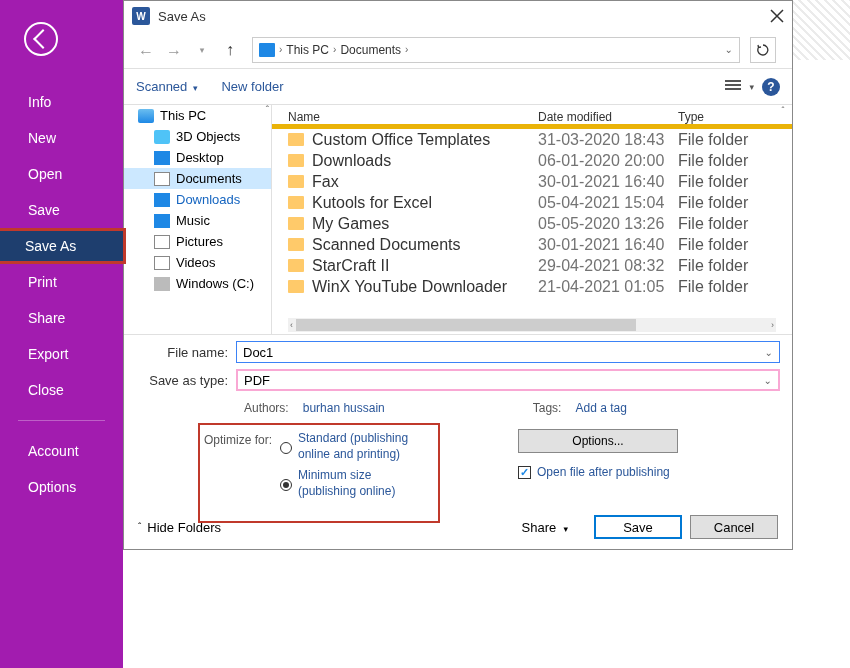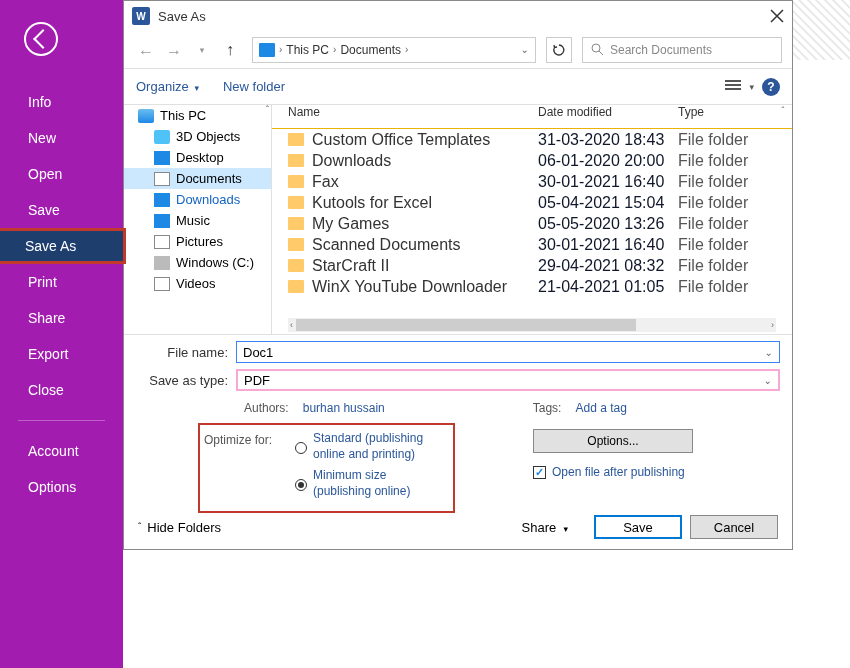--- a/index.html
+++ b/index.html
@@ -32,44 +32,44 @@
 .explorer { display: flex; height: 230px; border-bottom: 1px solid #e0e0e0; }
 .tree { width: 148px; border-right: 1px solid #e0e0e0; overflow: hidden; font-size: 13px; position: relative; }
 .tree-item { padding: 3px 0 3px 14px; display: flex; align-items: center; gap: 6px; cursor: pointer; white-space: nowrap; }
 .tree-item.sel { background: #cce8ff; }
 .tree-item.sub { padding-left: 30px; }
 .t-icon { width: 16px; height: 14px; flex-shrink: 0; }
 .t-pc { background: linear-gradient(#6bbef0,#1e88e5); border-radius: 2px; }
 .t-generic { background: #fff; border: 1px solid #888; }
 .scroll-up { position: absolute; right: 2px; top: 0; font-size: 10px; color: #666; }
 .filelist { flex: 1; position: relative; overflow: hidden; }
-.fl-header { display: flex; height: 24px; align-items: flex-start; font-size: 12px; color: #333; border-bottom: 1px solid #eab308; padding-left: 16px; }
+.fl-header { display: flex; height: 24px; align-items: flex-end; font-size: 12px; color: #333; border-bottom: 5px solid #eab308; padding-left: 16px; }
 .fl-col-name { width: 250px; }
 .fl-col-date { width: 140px; }
 .fl-col-type { width: 80px; }
 .fl-row { display: flex; height: 21px; align-items: center; font-size: 16px; padding-left: 16px; color: #333; cursor: pointer; }
 .fl-row .folder-icon { width: 16px; height: 13px; background: #ffca6a; margin-right: 8px; border-radius: 1px; }
-.fl-date { width: 140px; color: #0f172a; }
+.fl-date { width: 140px; color: #737373; }
 .fl-type { color: #555; }
 .fl-name { width: 250px; display: flex; align-items: center; }
 .fl-hscroll { position: absolute; left: 16px; right: 16px; bottom: 2px; height: 14px; background: #f0f0f0; display: flex; align-items: center; }
 .fl-hthumb { width: 340px; height: 12px; background: #cdcdcd; margin-left: 1px; }
 .fl-vscroll { position: absolute; right: 2px; top: 0; bottom: 20px; width: 14px; }
 .fl-v-arrow { height: 14px; text-align: center; font-size: 9px; color: #666; }
 .form-area { padding: 6px 12px 0 12px; font-size: 13px; }
 .form-row { display: flex; align-items: center; margin-bottom: 6px; }
 .form-label { width: 100px; text-align: right; padding-right: 8px; color: #333; }
 .form-input { flex: 1; height: 22px; border: 1px solid #3b82f6; padding: 0 6px; font-size: 13px; display: flex; align-items: center; justify-content: space-between; }
 .form-input.hi { border: 2px solid #f9a8d4; }
 .dd { font-size: 10px; color: #666; }
 .meta-row { display: flex; padding: 4px 0 8px 108px; gap: 14px; font-size: 12px; }
 .meta-label { color: #555; }
 .meta-link { color: #2b579a; cursor: pointer; }
 .opt-area { display: flex; }
-.opt-left { border: 2px solid #c0392b; padding: 6px 10px 12px 4px; display: flex; gap: 23px; margin-left: 62px; }
+.opt-left { border: 2px solid #c0392b; padding: 6px 10px 22px 4px; display: flex; gap: 8px; margin-left: 62px; }
 .opt-lbl { color: #555; font-size: 12px; padding-top: 2px; text-align: right; }
 .opt-radios { display: flex; flex-direction: column; gap: 6px; font-size: 12px; }
 .radio-row { display: flex; align-items: center; gap: 6px; cursor: pointer; }
 .radio { width: 12px; height: 12px; border: 1px solid #333; border-radius: 50%; margin-top: 2px; flex-shrink: 0; display: flex; align-items: center; justify-content: center; }
 .radio.on::after { content: ''; width: 6px; height: 6px; background: #333; border-radius: 50%; }
 .radio-txt { color: #2b579a; line-height: 1.3; }
 .opt-right { flex: 1; padding-left: 78px; padding-top: 6px; }
 .btn-options { width: 160px; height: 24px; border: 1px solid #888; background: #e1e1e1; font-size: 12px; cursor: pointer; margin-bottom: 12px; }
 .chk-row { display: flex; align-items: center; gap: 6px; font-size: 12px; cursor: pointer; }
 .chk { width: 13px; height: 13px; border: 1px solid #333; display: flex; align-items: center; justify-content: center; color: #1e88e5; font-size: 11px; font-weight: bold; }
@@ -131,31 +131,24 @@
       <span>Documents</span>
       <span class="bc-chev">›</span>
       <span style="flex:1"></span>
       <span class="bc-chev">⌄</span>
     </div>
     <div class="refresh">
       <svg width="14" height="14" viewBox="0 0 14 14">
           <path d="M7 2 A5 5 0 1 1 2.5 4.5 M2 2 L2.5 4.5 L5 4" stroke="#333" fill="none" stroke-width="1.3"></path>
         </svg>
     </div>
-    <div class="search">
-      <svg width="13" height="13" viewBox="0 0 13 13">
-          <circle cx="5" cy="5" r="4" stroke="#888" fill="none"></circle>
-          <path d="M8 8 L12 12" stroke="#888"></path>
-        </svg>
-      <span>Search Documents</span>
-    </div>
   </div>
 
   <div class="toolbar">
-    <span class="tb-link"><span>Organize</span> <span class="caret">▾</span></span>
+    <span class="tb-link"><span>Scanned</span> <span class="caret">▾</span></span>
     <span class="tb-link">New folder</span>
     <span class="tb-spacer"></span>
     <div class="tb-view">
       <span class="view-icon">
           <span></span>
           <span></span>
           <span></span>
         </span>
       <span style="font-size:9px;color:#555;">▾</span>
       <div class="help-icon">?</div>
@@ -187,26 +180,26 @@
         </div>
       <div class="tree-item sub">
           <div class="t-icon" style="background:#1e88e5;"></div>
           <span>Music</span>
         </div>
       <div class="tree-item sub">
           <div class="t-icon t-generic"></div>
           <span>Pictures</span>
         </div>
       <div class="tree-item sub">
+          <div class="t-icon t-generic"></div>
+          <span>Videos</span>
+        </div>
+      <div class="tree-item sub">
           <div class="t-icon" style="background:#bbb;"></div>
           <span>Windows (C:)</span>
-        </div>
-      <div class="tree-item sub">
-          <div class="t-icon t-generic"></div>
-          <span>Videos</span>
         </div>
     </div>
     <div class="filelist">
       <div class="fl-header">
         <div class="fl-col-name">Name</div>
         <div class="fl-col-date">Date modified</div>
         <div class="fl-col-type">Type</div>
       </div>
       <div id="file-rows">
           <div class="fl-row">

